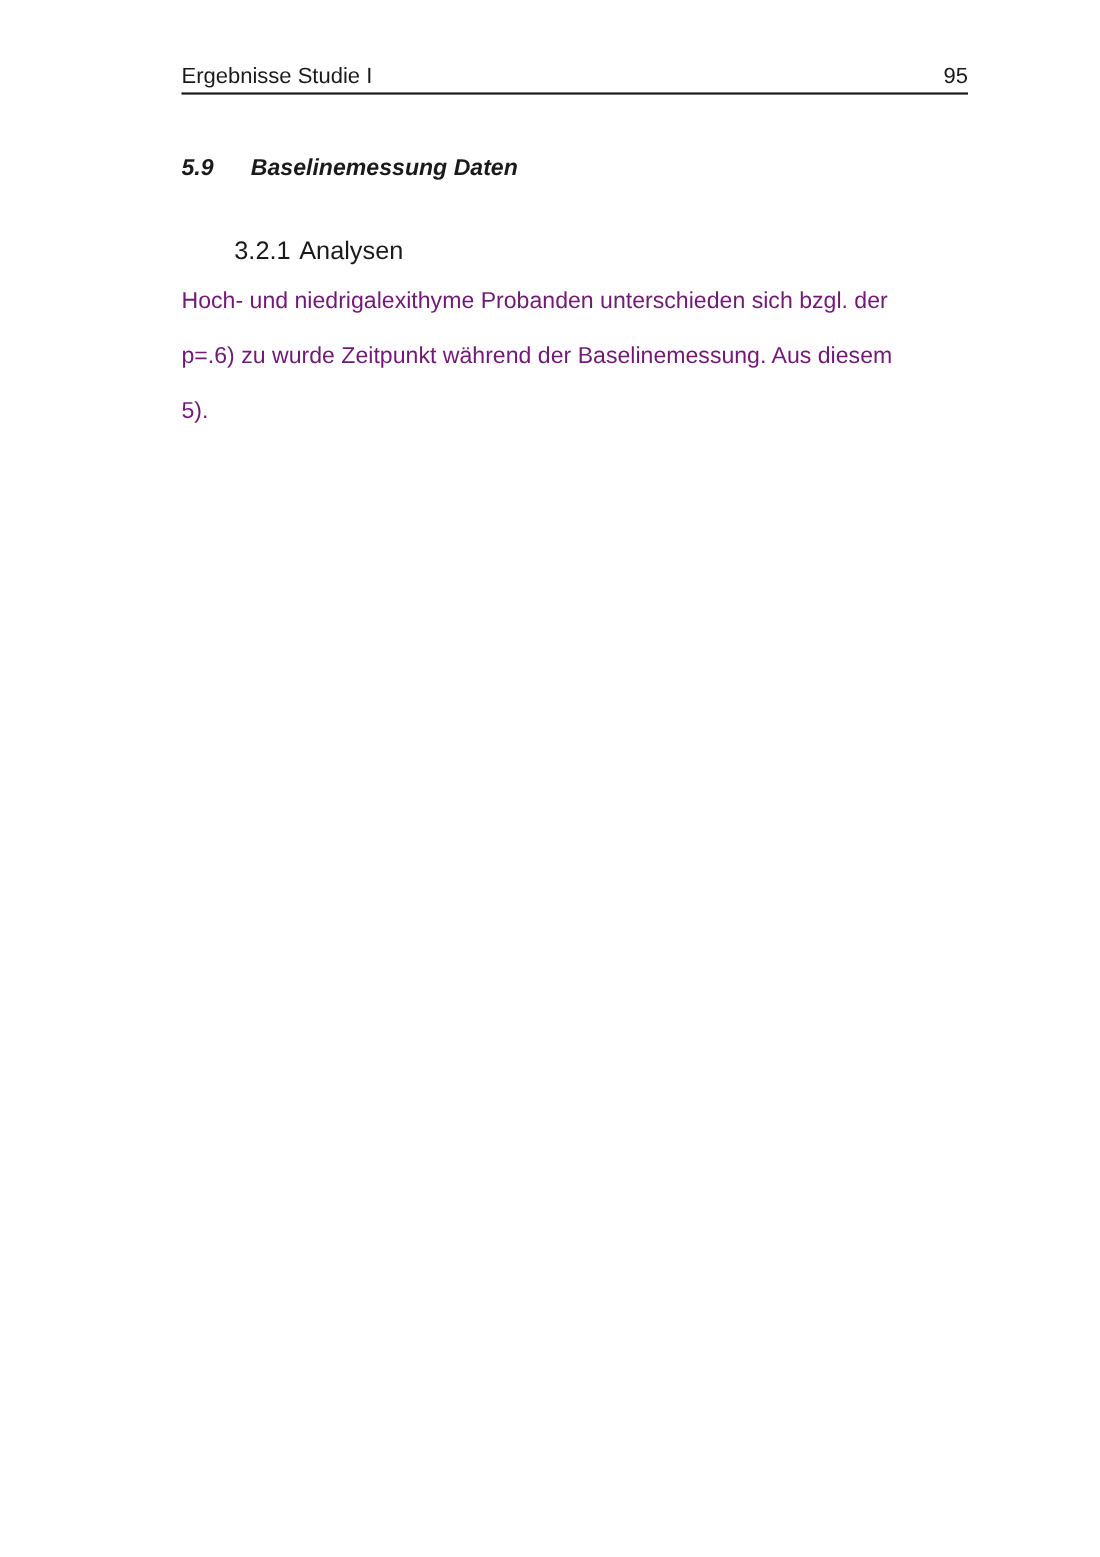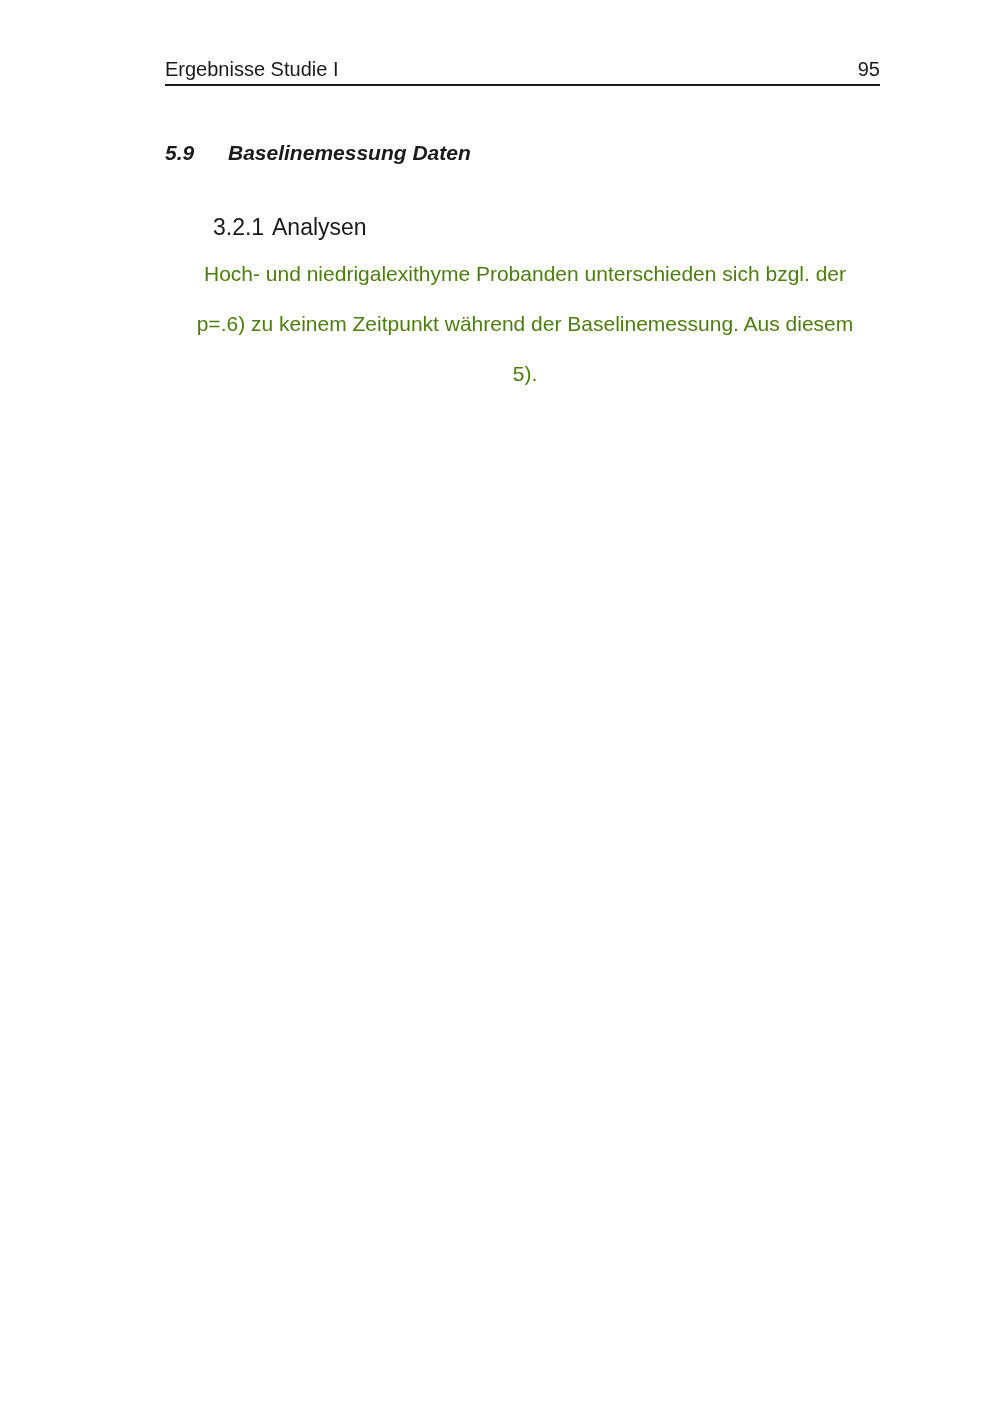--- a/index.html
+++ b/index.html
@@ -66,22 +66,21 @@
     display: inline-block;
     min-width: 59px;
   }
 
   .body-paragraph {
     position: absolute;
     top: 249px;
     left: 165px;
     right: 115px;
     font-size: 21px;
-    color: #4d7c0f;
-    text-align: center;
+    color: #701a75;
   }
 
   .body-line {
     height: 50px;
     line-height: 50px;
     white-space: nowrap;
   }
 </style>
 </head>
 <body>
@@ -98,17 +97,17 @@
     <span>Baselinemessung Daten</span>
   </div>
 
   <div class="subsection-heading">
     <span class="subsec-num">3.2.1</span>
     <span>Analysen</span>
   </div>
 
   <div class="body-paragraph">
     <div class="body-line">Hoch- und niedrigalexithyme Probanden unterschieden sich bzgl. der</div>
-    <div class="body-line">p=.6) zu keinem Zeitpunkt während der Baselinemessung. Aus diesem</div>
+    <div class="body-line">p=.6) zu wurde Zeitpunkt während der Baselinemessung. Aus diesem</div>
     <div class="body-line">5).</div>
   </div>
 
 </div>
 
 </body></html>

